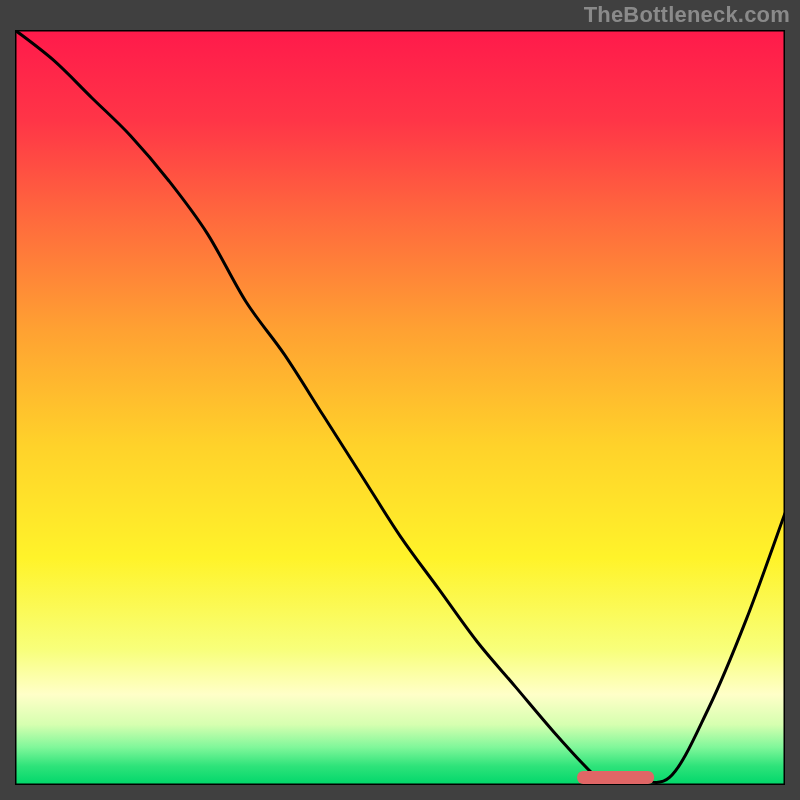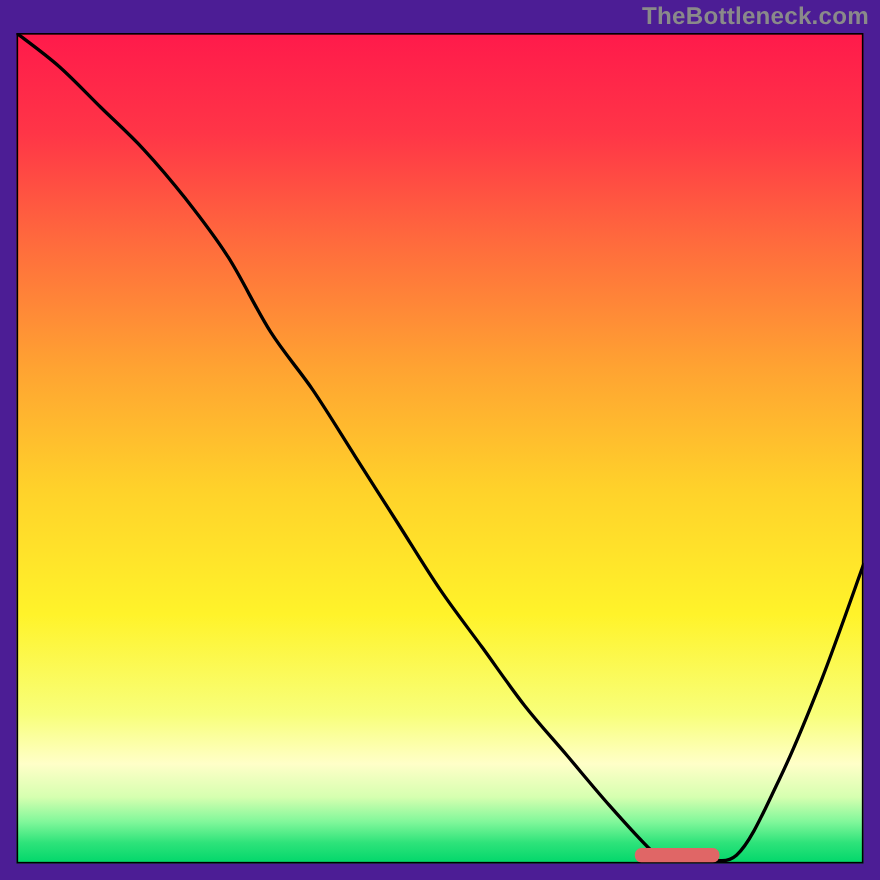--- a/index.html
+++ b/index.html
@@ -7,21 +7,21 @@
     padding: 0;
     width: 800px;
     height: 800px;
     background: #ffffff;
     font-family: Arial, Helvetica, sans-serif;
   }
   .canvas {
     position: relative;
     width: 800px;
     height: 800px;
-    background: #4c1d95;
+    background: #404040;
   }
   .watermark {
     position: absolute;
     top: 2px;
     right: 10px;
     font-size: 22px;
     font-weight: 600;
     color: #8a8a8a;
     letter-spacing: 0.2px;
     user-select: none;

